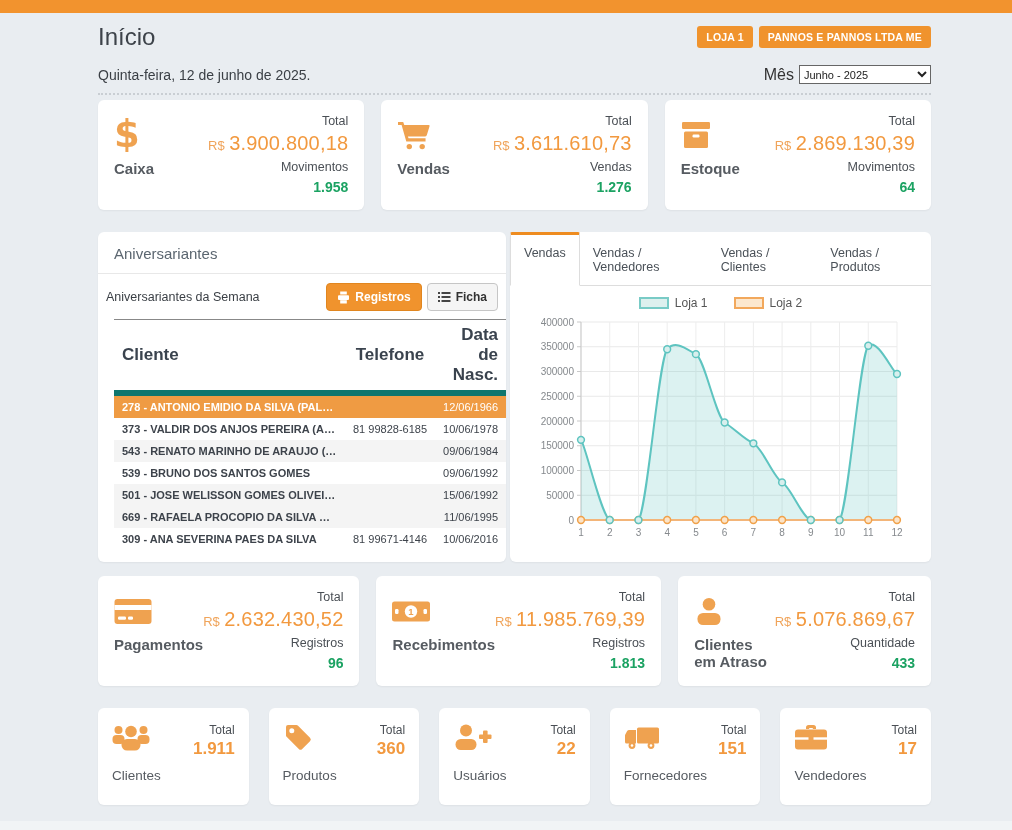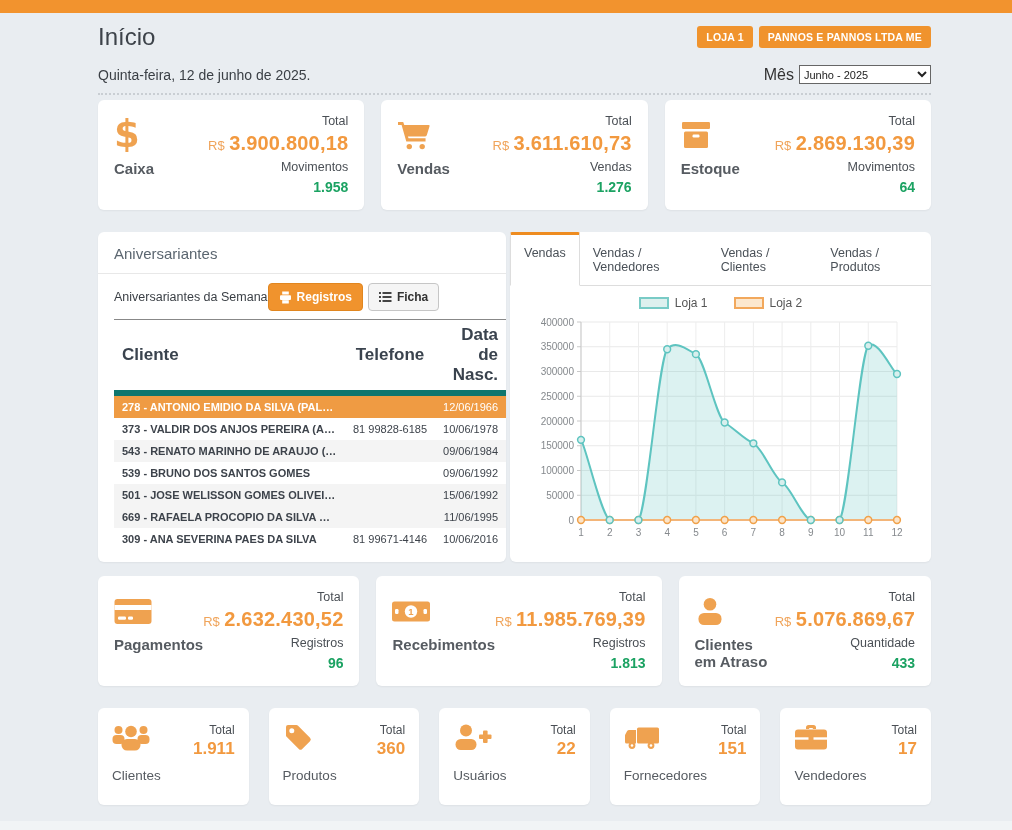--- a/index.html
+++ b/index.html
@@ -22,28 +22,28 @@
   .cards-row.row3{margin-top:14px}
   .stat-card{flex:1;background:#fff;border-radius:6px;box-shadow:0 1px 2px rgba(0,0,0,.05);height:110px;box-sizing:border-box;padding:13px 16px;display:flex;justify-content:space-between}
   .card-left{display:flex;flex-direction:column}
   .card-icon{height:44px;display:flex;align-items:center;color:#efa250}
   .icon-dollar{font-size:37px;font-weight:bold;color:#efa250;font-family:"DejaVu Sans",sans-serif;line-height:40px}
   .card-title{font-size:15px;font-weight:bold;color:#565b61;margin-top:3px}
   .card-right{text-align:right;display:flex;flex-direction:column}
   .lbl{font-size:12.5px;color:#4a4f55;line-height:17px}
   .val{line-height:26px;white-space:nowrap}
   .cur{font-size:13px;color:#f0a45a}
-  .num{font-size:20px;font-weight:bold;color:#f2993f;letter-spacing:.2px}
+  .num{font-size:20px;font-weight:normal;color:#f2993f;letter-spacing:.2px}
   .green{font-size:14px;font-weight:bold;color:#1ba262;line-height:20px;margin-top:1px}
   
   .panels-row{display:flex;gap:4px;margin-top:22px;align-items:stretch}
   .panel{background:#fff;border-radius:6px;box-shadow:0 1px 2px rgba(0,0,0,.05)}
   .panel-left{width:408px;box-sizing:border-box;min-height:311px}
   .panel-title{padding:13px 16px 11px;border-bottom:1px solid #e8e8e8;color:#5b6670;font-size:15px}
-  .panel-toolbar{display:flex;align-items:center;padding:9px 16px 8px}
+  .panel-toolbar{display:flex;justify-content:space-between;align-items:center;padding:9px 8px 8px}
   .subtitle{font-size:12.5px;color:#3a3f45}
   .toolbar-btns{display:flex;gap:5px}
   .btn{display:inline-flex;align-items:center;gap:5px;font-size:12px;font-weight:bold;padding:6px 10px;border-radius:4px;border:1px solid transparent;cursor:pointer;font-family:inherit}
   .btn-orange{background:#f0932d;color:#fff;border-color:#e1861f}
   .btn-light{background:#f5f5f5;color:#333;border-color:#c6c6c6}
   table.bday{border-collapse:collapse;margin:0 16px 12px;width:calc(100% - 32px)}
   table.bday th{font-size:17px;color:#3a434e;text-align:left;padding:5px 8px;border-top:1px solid #888;border-bottom:6px solid #0f766e}
   table.bday th.c-phone{text-align:center}
   table.bday th.c-date{text-align:right}
   table.bday td{font-size:11px;color:#3d434b;padding:5px 8px;white-space:nowrap}

